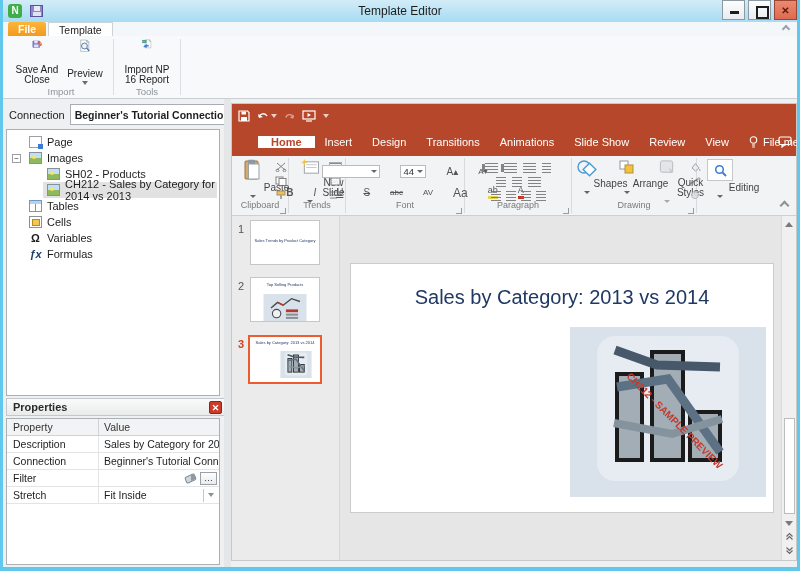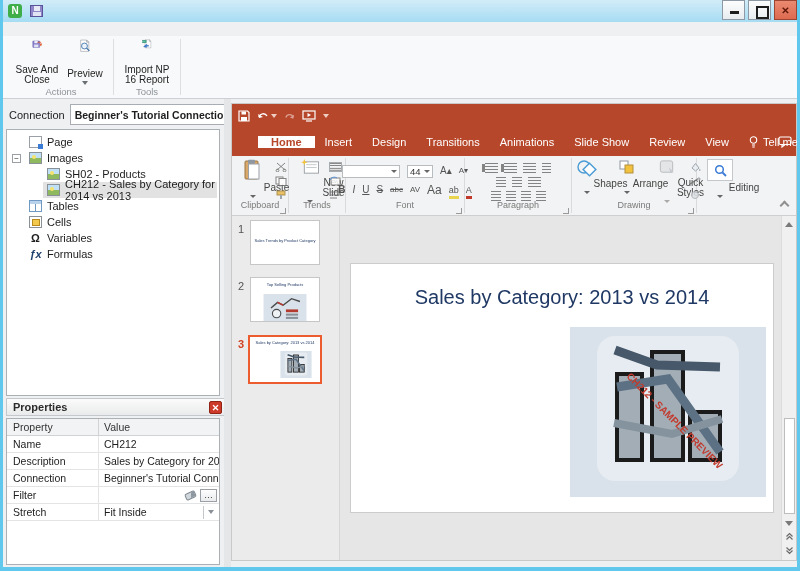--- a/index.html
+++ b/index.html
@@ -116,21 +116,21 @@
               border-right:1px solid #9a9a9a; border-bottom:1px solid #9a9a9a; }
   .bigbtn { display:flex; flex-direction:column; align-items:center; width:40px; }
   .bigbtn .lbl { text-align:center; line-height:10px; margin-top:2px; color:#444;padding-left:48px; }
   .caret-g { width:0; height:0; border-left:3px solid transparent; border-right:3px solid transparent;
              border-top:3.5px solid #666; margin:2px auto 0; }
   .minicol { display:flex; flex-direction:column; justify-content:flex-start; gap:4px; padding-top:3px; margin-left:2px; }
   .mi { width:13px; height:10px; opacity:.85; }
   .lines { background:repeating-linear-gradient(to bottom,#707070 0 1px,transparent 1px 3px); }
   .combo { height:13px; background:#fff; border:1px solid #b9bcbe; display:flex; align-items:center;
            font-size:9.5px; color:#333; padding:0 2px; justify-content:space-between; }
-  .fontrow { display:flex; align-items:flex-start; gap:7px; margin-top:2px; }
+  .fontrow { display:flex; align-items:flex-end; gap:20px; margin-top:2px; }
   .fbtn { font-size:10px; color:#555; line-height:12px; }
   .fbtn.b { font-weight:bold; } .fbtn.i { font-style:italic; } .fbtn.u { text-decoration:underline; }
   .fbtn.s { text-decoration:line-through; }
   .grayed { color:#a9a9a9; }
 
   
   .pp-content { position:absolute; top:112px; left:0; right:0; bottom:0; }
   .thumbs { position:absolute; top:0; left:0; width:108px; bottom:0; background:#ebebeb; border-right:1px solid #d6d6d6; }
   .thumb-num { position:absolute; left:6px; font-size:11px; color:#555; }
   .thumb { position:absolute; left:18px; width:70px; height:45px; background:#fff; border:1px solid #c6c6c6; overflow:hidden; }
@@ -149,27 +149,33 @@
   .sthumb { position:absolute; left:2px; width:11px; top:202px; height:96px; background:#fff; border:1px solid #bdbdbd; }
 </style>
 </head>
 <body>
 
 <div class="window">
 
   <div class="titlebar">
     <div class="np-logo">N</div>
     <div class="tb-save"></div>
+    <div class="tb-title">Template Editor</div>
     <div class="winbtns">
       <div class="winbtn min"></div>
       <div class="winbtn max"></div>
       <div class="winbtn close">✕</div>
     </div>
   </div>
 
+  <div class="np-tabrow">
+    <div class="np-tab file">File</div>
+    <div class="np-tab template">Template</div>
+    <div class="np-collapse"></div>
+  </div>
 
   <div class="np-ribbon">
     <div class="np-group">
       <div class="np-btn">
         <svg class="np-ico" viewBox="0 0 26 26">
           <rect x="2" y="5" width="18" height="17" rx="1.5" fill="#8478cb" stroke="#5a4fa0"></rect>
           <rect x="6" y="5" width="9" height="6" fill="#e9ebf8"></rect>
           <rect x="5" y="14" width="12" height="8" fill="#dfe3f2" stroke="#9a93d0"></rect>
           <path d="M14 10 C20 6 24 8 24 13 L24 16 L21 12.5 L24 16 L20.5 17" fill="none" stroke="#e05a2b" stroke-width="2.2"></path>
         </svg>
@@ -178,21 +184,21 @@
       <div class="np-btn">
         <svg class="np-ico" viewBox="0 0 26 26">
           <path d="M5 2 L16 2 L20 6 L20 23 L5 23 Z" fill="#fff" stroke="#8a9097"></path>
           <path d="M16 2 L16 6 L20 6 Z" fill="#dfe3e6" stroke="#8a9097"></path>
           <circle cx="12" cy="13" r="5.5" fill="#eaf3fb" stroke="#3a6ea5" stroke-width="1.6"></circle>
           <line x1="16" y1="17" x2="21" y2="22" stroke="#3a6ea5" stroke-width="2.4"></line>
         </svg>
         <div class="lbl">Preview</div>
         <div class="np-caret"></div>
       </div>
-      <div class="np-group-label">Actions</div>
+      <div class="np-group-label">Import</div>
     </div>
     <div class="np-vsep"></div>
     <div class="np-group">
       <div class="np-btn wide">
         <svg class="np-ico" viewBox="0 0 26 26">
           <path d="M8 2 L19 2 L23 6 L23 23 L8 23 Z" fill="#fff" stroke="#8a9097"></path>
           <path d="M19 2 L19 6 L23 6 Z" fill="#dfe3e6" stroke="#8a9097"></path>
           <rect x="2" y="3" width="9" height="7" fill="#3fae8f" stroke="#2b7d66"></rect>
           <text x="4" y="9" font-size="6" fill="#fff">x</text>
           <path d="M4 20 L12 13 L12 16 L17 16 L17 19 L12 19 L12 22 Z" fill="#3a7bd5" stroke="#2a5da6" stroke-width="0.8"></path>
@@ -251,24 +257,20 @@
 
     <div class="props-head">
       <span>Properties</span>
       <div class="props-close">✕</div>
     </div>
 
     <div class="props-table">
       <div class="prow header">
         <div class="pcell-k">Property</div>
         <div class="pcell-v">Value</div>
-      </div>
-      <div class="prow">
-        <div class="pcell-k">Name</div>
-        <div class="pcell-v">CH212</div>
       </div>
       <div class="prow">
         <div class="pcell-k">Description</div>
         <div class="pcell-v">Sales by Category for 2014 vs</div>
       </div>
       <div class="prow">
         <div class="pcell-k">Connection</div>
         <div class="pcell-v">Beginner's Tutorial Connectio</div>
       </div>
       <div class="prow">
@@ -331,21 +333,21 @@
         <div class="pp-tab">Review</div>
         <div class="pp-tab">View</div>
         <div class="pp-tab">
           <span class="tabico">
             <svg width="9" height="12" viewBox="0 0 9 12">
                 <circle cx="4.5" cy="4" r="3.2" fill="none" stroke="#fff" stroke-width="1.1"></circle>
                 <line x1="3" y1="9" x2="6" y2="9" stroke="#fff" stroke-width="1.1"></line>
                 <line x1="3.3" y1="11" x2="5.7" y2="11" stroke="#fff" stroke-width="1.1"></line>
               </svg>
           </span>
-          <span>Tell me</span>
+          <span>File me</span>
         </div>
 
       </div>
       <div class="pp-comment">
         <svg width="14" height="12" viewBox="0 0 14 12">
             <rect x="1" y="1" width="12" height="7.5" rx="1.5" fill="none" stroke="#fff" stroke-width="1.2"></rect>
             <path d="M4 8.5 L4 11 L7 8.5" fill="none" stroke="#fff" stroke-width="1.2"></path>
           </svg>
       </div>
     </div>

